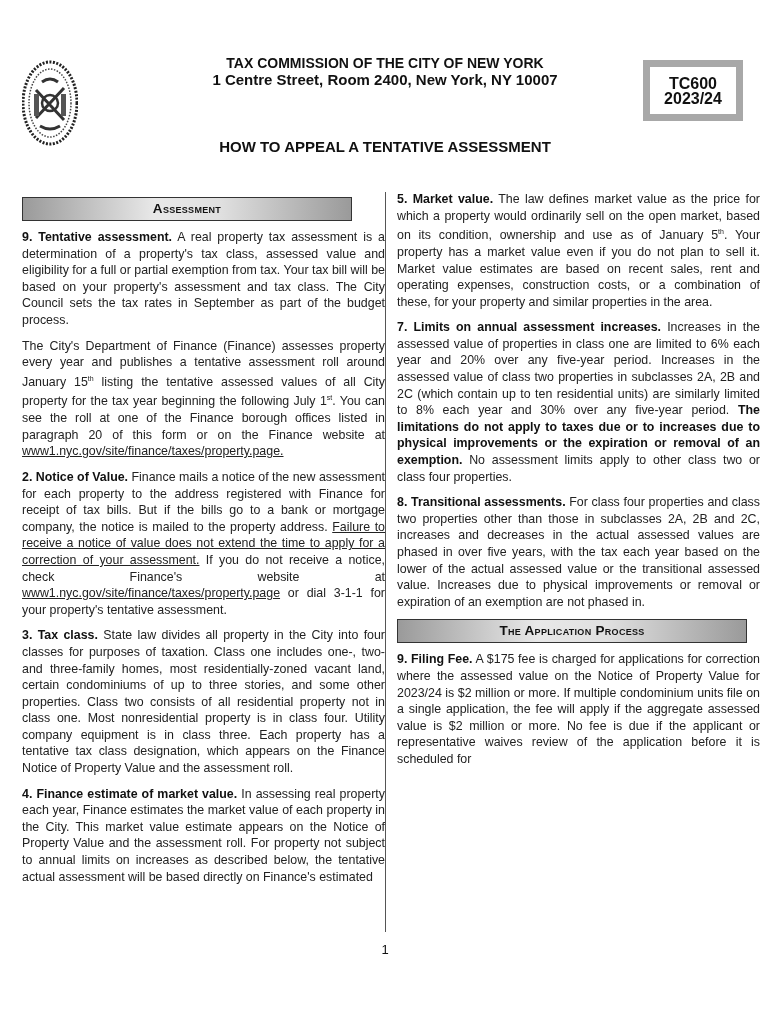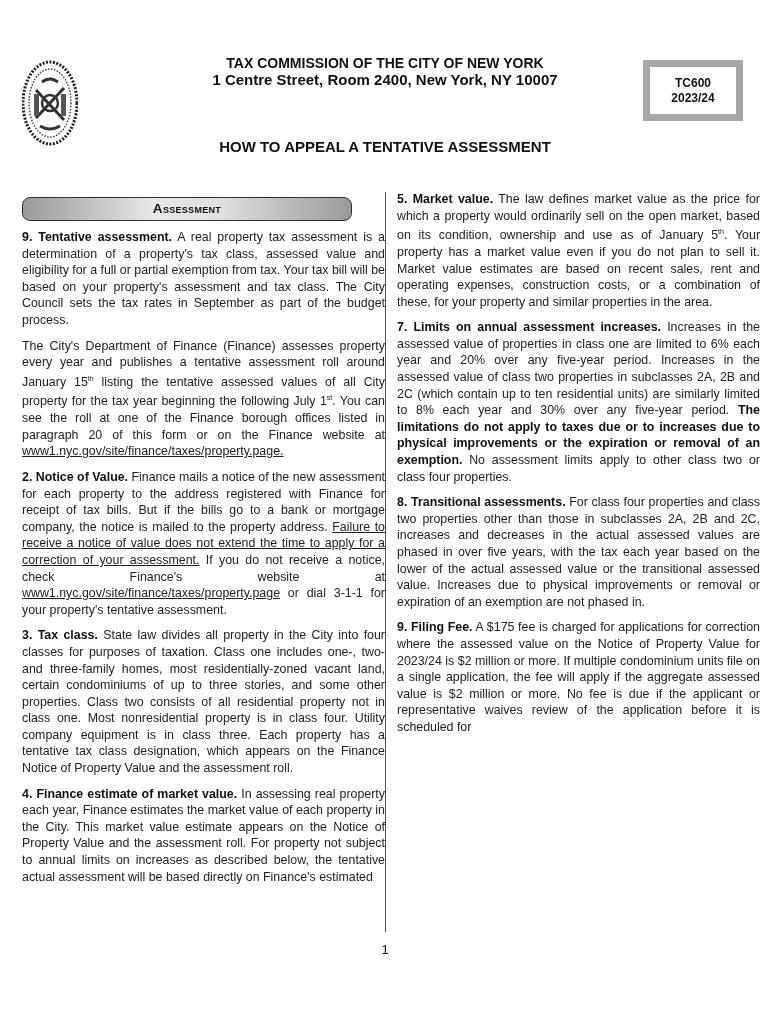--- a/index.html
+++ b/index.html
@@ -4,34 +4,34 @@
 <style>
   html, body { margin: 0; padding: 0; background: #ffffff; }
   body { width: 770px; height: 1024px; position: relative; overflow: hidden;
          font-family: "Liberation Sans", sans-serif; color: #111; }
   .seal { position: absolute; left: 22px; top: 60px; width: 56px; height: 86px; }
   .header { position: absolute; left: 0; width: 770px; text-align: center; }
   .org { top: 54px; font-weight: bold; font-size: 14px; line-height: 18px; }
   .addr { top: 71px; font-weight: bold; font-size: 15px; line-height: 18px; }
   .badge { position: absolute; left: 643px; top: 60px; width: 86px; height: 47px;
            border: 7px solid #a8a8a8; background: #fff; text-align: center;
-           font-weight: bold; font-size: 12px; line-height: 15px; padding-top: 9px; box-sizing: content-box; height: 38px; }
+           font-weight: bold; font-size: 16px; line-height: 15px; padding-top: 9px; box-sizing: content-box; height: 38px; }
   .title { top: 137px; font-weight: bold; font-size: 15px; line-height: 20px; }
   .col { position: absolute; top: 191px; width: 363px; font-size: 12.4px; line-height: 16.6px;
          text-align: justify; color: #222; }
   .col.left { left: 22px; top: 197px; }
   .col.right { left: 397px; }
   .divider { position: absolute; left: 385px; top: 192px; width: 1px; height: 740px; background: #555; }
   .section-head { width: 330px; height: 24px; margin: 0 0 8px 0; box-sizing: border-box;
                   border: 1px solid #333;
                   background: linear-gradient(to right, #9a9a9a 0%, #e8e8e8 40%, #e0e0e0 60%, #9a9a9a 100%);
                   text-align: center; font-weight: bold; font-size: 13.5px; line-height: 22px; color: #111;
                   font-variant: small-caps; letter-spacing: 0.3px; }
   .right .section-head { width: 350px; margin-top: 4px; }
-  .left .section-head { margin-left: 0; border-radius: 8px; }
+  .left .section-head { margin-left: 0; }
   p { margin: 0 0 9px 0; }
   b { color: #111; }
   u { text-underline-offset: 1px; }
   .page-num { position: absolute; top: 942px; left: 0; width: 770px; text-align: center; font-size: 13px; }
 </style>
 </head>
 <body>
 
 <svg class="seal" viewBox="0 0 56 86">
   <ellipse cx="28" cy="43" rx="27" ry="41" fill="none" stroke="#222" stroke-width="3" stroke-dasharray="2 1.5"></ellipse>
@@ -86,19 +86,20 @@
 
 
   <p>
     <b>7. Limits on annual assessment increases.</b><span> Increases in the assessed value of properties in class one are limited to 6% each year and 20% over any five-year period. Increases in the assessed value of class two properties in subclasses 2A, 2B and 2C (which contain up to ten residential units) are similarly limited to 8% each year and 30% over any five-year period. </span><b>The limitations do not apply to taxes due or to increases due to physical improvements or the expiration or removal of an exemption.</b><span> No assessment limits apply to other class two or class four properties.</span>
   </p>
 
   <p>
     <b>8. Transitional assessments.</b><span> For class four properties and class two properties other than those in subclasses 2A, 2B and 2C, increases and decreases in the actual assessed values are phased in over five years, with the tax each year based on the lower of the actual assessed value or the transitional assessed value. Increases due to physical improvements or removal or expiration of an exemption are not phased in.</span>
   </p>
 
+  <div class="section-head">The Application Process</div>
 
   <p>
     <b>9. Filing Fee.</b><span> A $175 fee is charged for applications for correction where the assessed value on the Notice of Property Value for 2023/24 is $2 million or more. If multiple condominium units file on a single application, the fee will apply if the aggregate assessed value is $2 million or more. No fee is due if the applicant or representative waives review of the application before it is scheduled for</span>
   </p>
 </div>
 
 <div class="page-num">1</div>
 
 </body></html>

